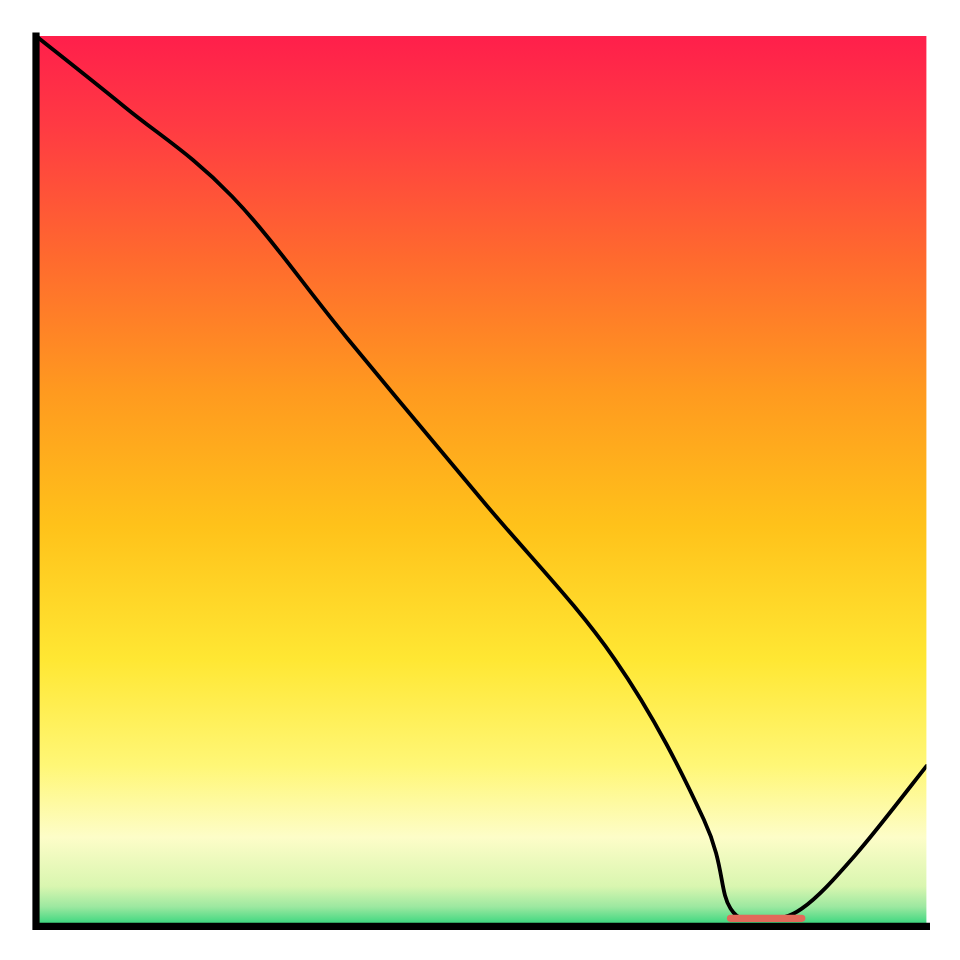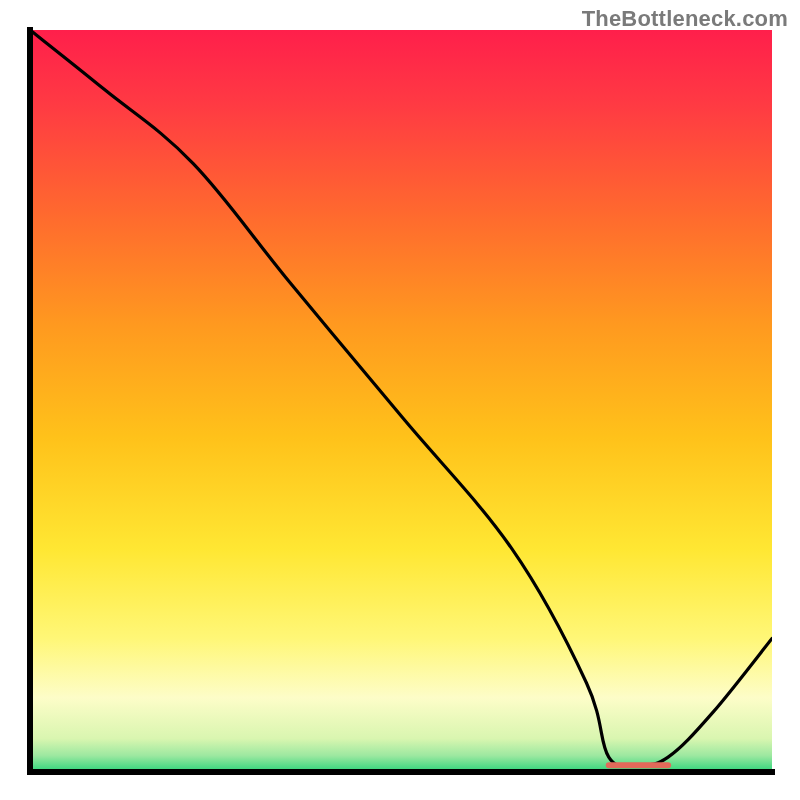--- a/index.html
+++ b/index.html
@@ -27,21 +27,20 @@
   svg {
     position: absolute;
     top: 0;
     left: 0;
   }
 </style>
 </head>
 <body>
 
 <div class="wrap">
-  <div class="attribution">TheBottleneck.com</div>
 
   <svg id="chart-svg" width="800" height="800" viewBox="0 0 800 800">
     <defs>
       <linearGradient id="bg-grad" x1="0" y1="0" x2="0" y2="1">
           <stop offset="0%" stop-color="#ff1f4b"></stop>
           <stop offset="10%" stop-color="#ff3a43"></stop>
           <stop offset="25%" stop-color="#ff6a2e"></stop>
           <stop offset="40%" stop-color="#ff9a1f"></stop>
           <stop offset="55.00000000000001%" stop-color="#ffc21a"></stop>
           <stop offset="70%" stop-color="#ffe733"></stop>

